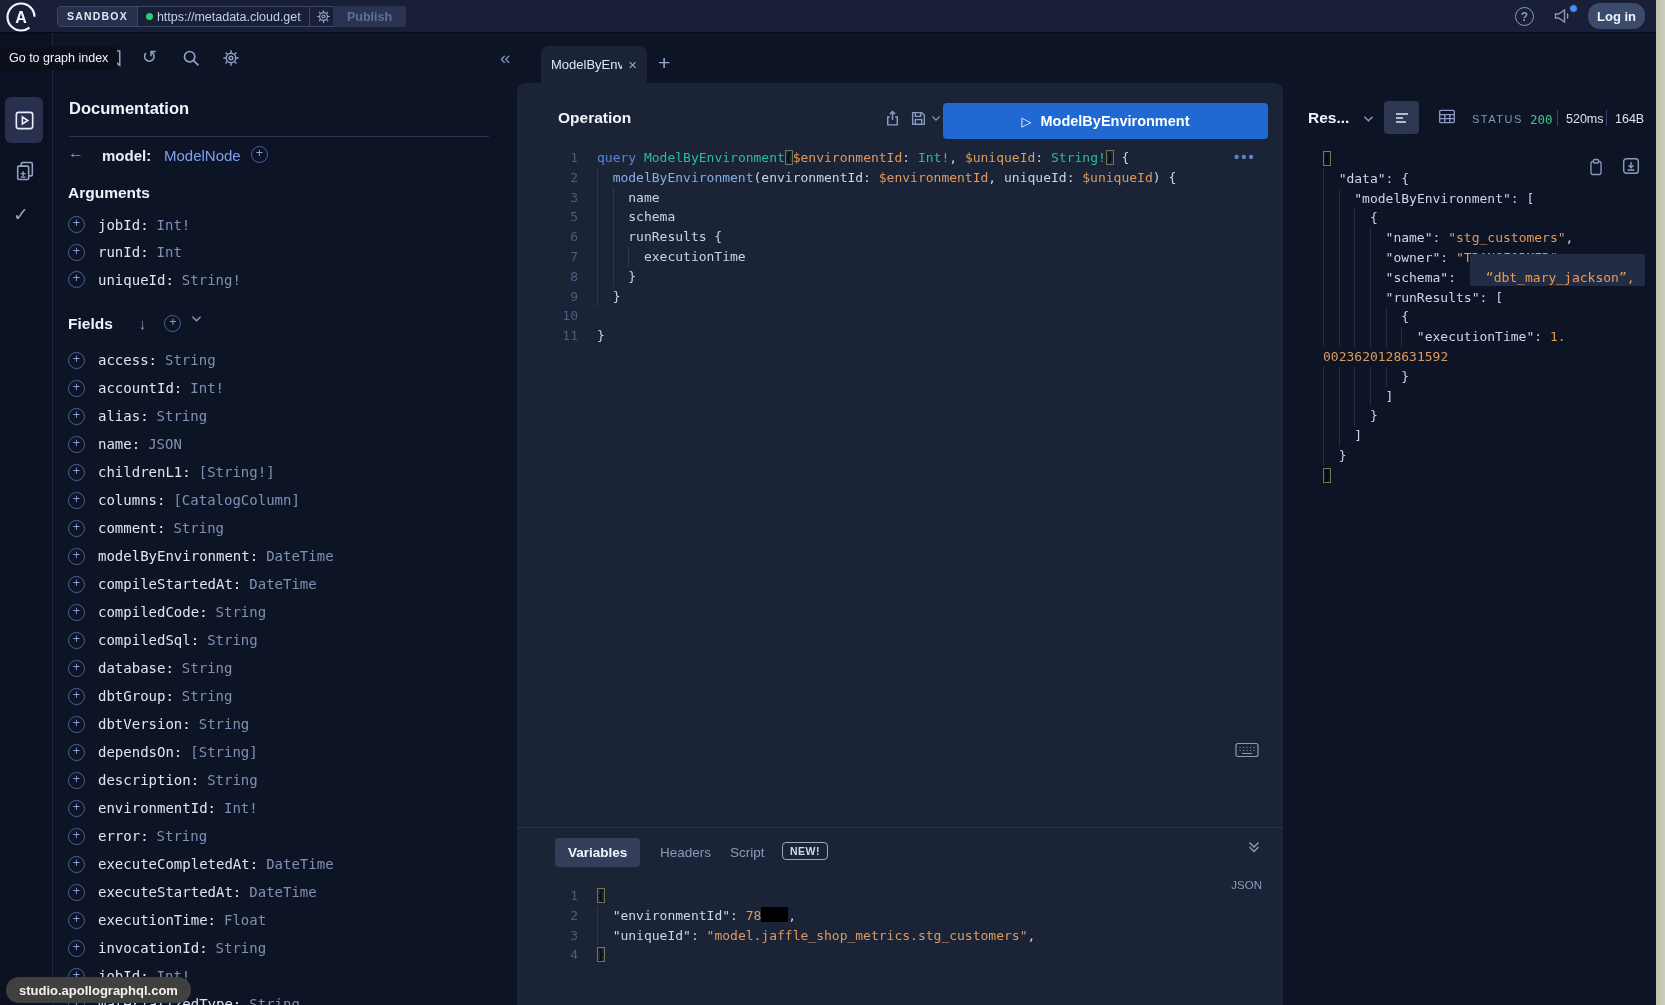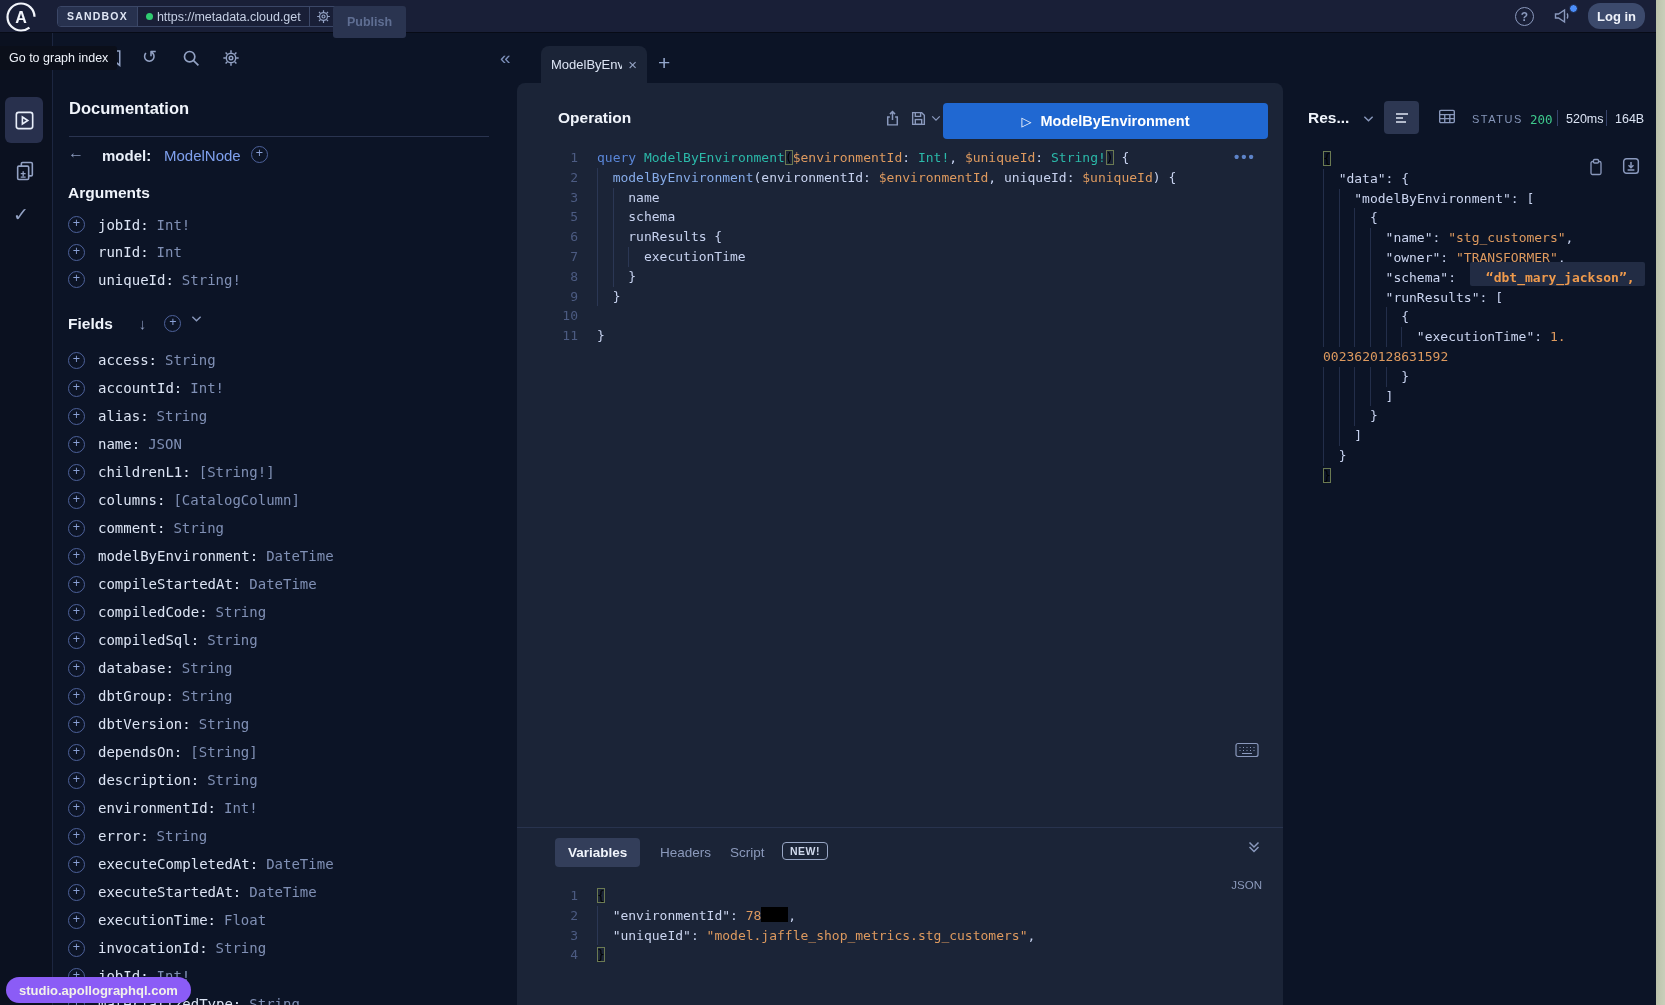--- a/index.html
+++ b/index.html
@@ -17,21 +17,21 @@
 
   
   .topbar{position:absolute;left:0;top:0;width:1665px;height:33px;background:var(--topbar);border-bottom:1px solid #070b16;z-index:20}
   .logo{position:absolute;left:4px;top:0}
   .urlgroup{position:absolute;left:57px;top:6px;height:21px;border:1px solid #3b4767;border-radius:4px;display:flex;align-items:stretch;overflow:hidden}
   .sandbox-chip{background:#27314e;padding:0 9px;font-size:10.5px;font-weight:bold;letter-spacing:1.2px;color:#dfe6f4;line-height:19px;border-right:1px solid #3b4767}
   .urlbox{display:flex;align-items:center;padding:0 8px;gap:4px}
   .greendot{width:7px;height:7px;border-radius:50%;background:#2fcb71}
   .urltext{font-size:12.5px;color:#c5cfe4;max-width:148px;overflow:hidden;white-space:nowrap}
   .url-gear{display:flex;align-items:center;padding:0 6px;border-left:1px solid #3b4767;color:#93a2c4}
-  .publish{position:absolute;left:333px;top:6px;height:32px;padding:0 14px;background:#2a3450;border:none;border-radius:3px;color:#5f6e92;font-size:12.5px;font-weight:bold;font-family:"Liberation Sans",sans-serif}
+  .publish{position:absolute;left:333px;top:6px;height:21px;padding:0 14px;background:#2a3450;border:none;border-radius:3px;color:#5f6e92;font-size:12.5px;font-weight:bold;font-family:"Liberation Sans",sans-serif}
   .help{position:absolute;left:1515px;top:7px;width:19px;height:19px;border:1.5px solid #8a99bd;border-radius:50%;color:#8a99bd;font-size:12px;font-weight:bold;display:flex;align-items:center;justify-content:center}
   .mega{position:absolute;left:1552px;top:6px;width:26px;height:22px;color:#8a99bd}
   .notifdot{position:absolute;right:0;top:-2px;width:9px;height:9px;border-radius:50%;background:#4b8df8;border:1.5px solid var(--topbar)}
   .login{position:absolute;left:1588px;top:3px;width:57px;height:26px;background:#3c4a6c;border:none;border-radius:12px;color:#eef2fa;font-size:13px;font-weight:bold;font-family:"Liberation Sans",sans-serif}
 
   
   .tbicon{position:absolute;top:49px;color:#93a2c4}
   .collapse{position:absolute;left:500px;top:47px;font-size:19px;color:#7d90bb}
   .tooltip{position:absolute;left:0;top:46px;padding:5px 9px;background:#0b0f1a;color:#eef2f9;font-size:12.5px;border-radius:0 3px 3px 0;z-index:60;white-space:nowrap}
 
@@ -78,21 +78,21 @@
   .editor{position:absolute;font-family:"DejaVu Sans Mono",monospace;font-size:13px}
   .op-editor{left:27px;top:65px}
   .cl{height:19.8px;line-height:19.8px;white-space:pre}
   .ln{display:inline-block;width:34px;text-align:right;margin-right:19px;color:var(--lnc)}
   .guide{display:inline-block;width:15.65px;height:19.8px;vertical-align:top;border-left:1px solid var(--guide)}
   .tk-k{color:var(--k)} .tk-op{color:var(--teal)} .tk-t{color:var(--teal)}
   .tk-v{color:var(--orange)} .tk-f{color:var(--fblue)} .tk-p{color:var(--plain)}
   .tk-key{color:var(--keyc)} .tk-str{color:var(--orange)} .tk-num{color:var(--orange)}
   .tk-bm{outline:1px solid #6b7a52;outline-offset:-1px}
   .tk-red{display:inline-block;width:27px;height:15px;background:#000;vertical-align:-2px}
-  .tk-hl{background:#222c44;color:#ef9a4c;font-weight:bold;padding:8px 10px 1px 16px;border-radius:2px;margin-left:6px}
+  .tk-hl{background:#222c44;color:#ef9a4c;font-weight:normal;padding:16px 10px 1px 16px;border-radius:2px;margin-left:6px}
   .op-ellipsis{position:absolute;left:717px;top:65px;color:#5d83c8;font-size:15px;letter-spacing:2px;font-weight:bold}
   .kbd-icon{position:absolute;left:718px;top:659px;color:var(--muted)}
 
   
   .vars-div{position:absolute;left:0;top:744px;width:766px;height:1px;background:#28334e}
   .vtab-active{position:absolute;left:38px;top:755px;padding:7px 13px;background:#333e5a;border-radius:4px;font-size:13.5px;font-weight:bold;color:var(--text)}
   .vtab{position:absolute;top:762px;font-size:13.5px;color:#8b99bb}
   .newbadge{position:absolute;left:265px;top:759px;border:1.5px solid #98a6c5;border-radius:4px;padding:2px 7px;font-size:10.5px;font-weight:bold;letter-spacing:.5px;color:#d0d9ec}
   .vars-collapse{position:absolute;left:730px;top:757px;color:var(--muted)}
   .json-label{position:absolute;left:700px;top:796px;width:45px;text-align:right;font-size:11.5px;color:#8b99bb}
@@ -107,21 +107,21 @@
   .status-label{position:absolute;left:189px;top:80px;font-size:11px;letter-spacing:1.5px;color:#8595b8}
   .status-code{position:absolute;left:247px;top:79px;font-size:12.5px;color:var(--green);font-family:"DejaVu Sans Mono",monospace}
   .vsep{position:absolute;width:1px;height:16px;background:#36436a;top:77px}
   .res-metric{position:absolute;top:79px;font-size:12.5px;color:#dbe3f3}
   .res-copy{position:absolute;left:305px;top:125px;color:var(--muted)}
   .res-download{position:absolute;left:339px;top:124px;color:var(--muted)}
   .res-body{left:40px;top:116px}
   .res-body .guide{border-color:#232e4a}
 
   
-  .statuspill{position:absolute;left:6px;top:977px;height:26px;border-radius:13px;background:#8b5cf6;color:#f2f2ea;font-size:13px;font-weight:bold;display:flex;align-items:center;padding:0 13px;z-index:40}
+  .statuspill{position:absolute;left:6px;top:977px;height:26px;border-radius:13px;background:#404040;color:#f2f2ea;font-size:13px;font-weight:bold;display:flex;align-items:center;padding:0 13px;z-index:40}
   .edgestrip{position:absolute;left:1656px;top:0;width:9px;height:1005px;background:linear-gradient(90deg,#bcc2ab,#c9cfba);z-index:99}
   svg{display:block}
 </style>
 </head>
 <body>
 
 <div class="screen">
 
   <div class="topbar">
     <div class="logo">

